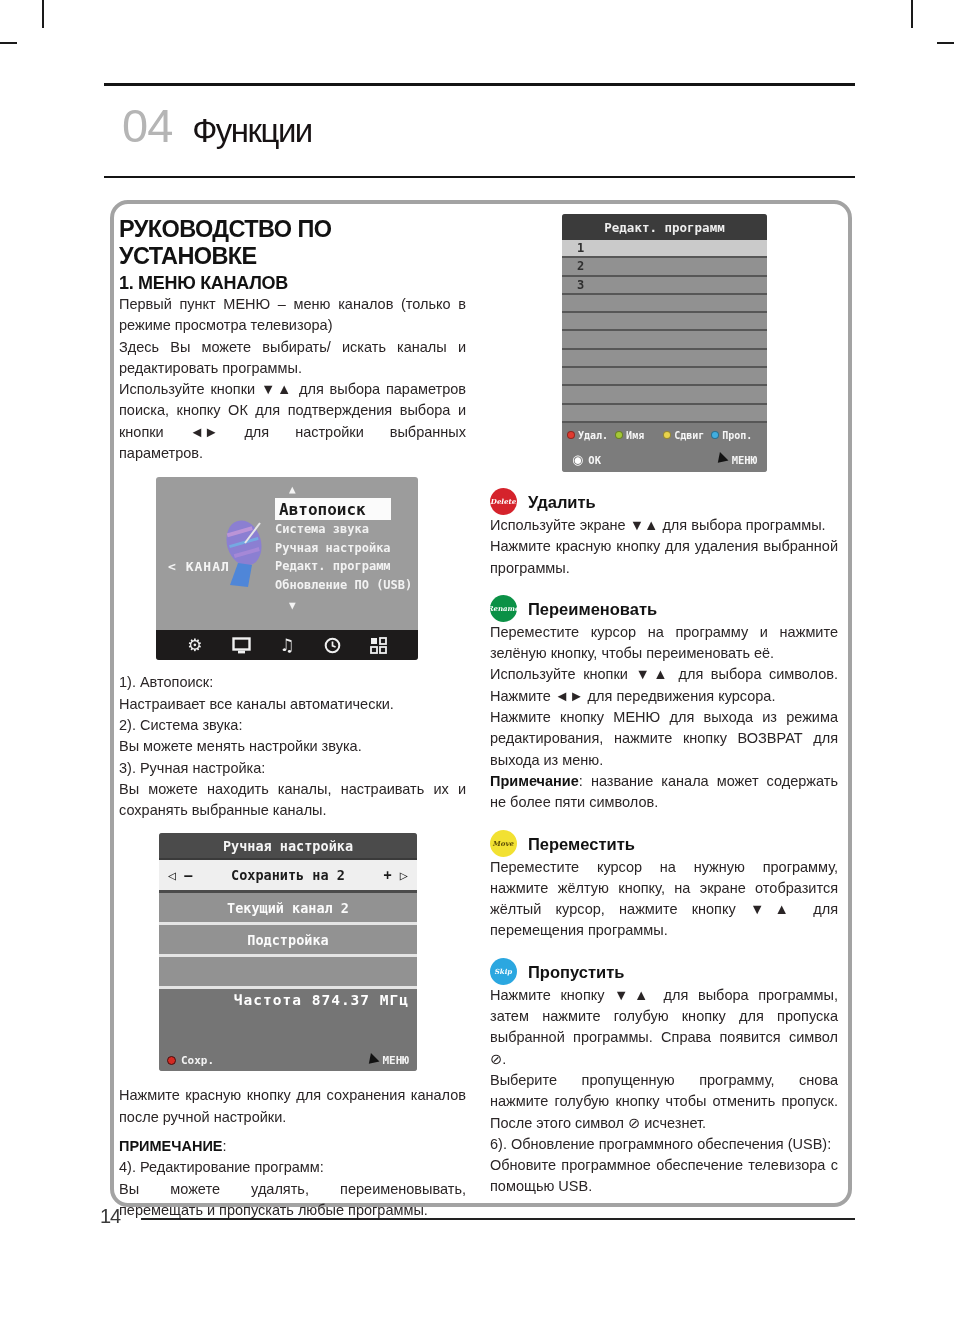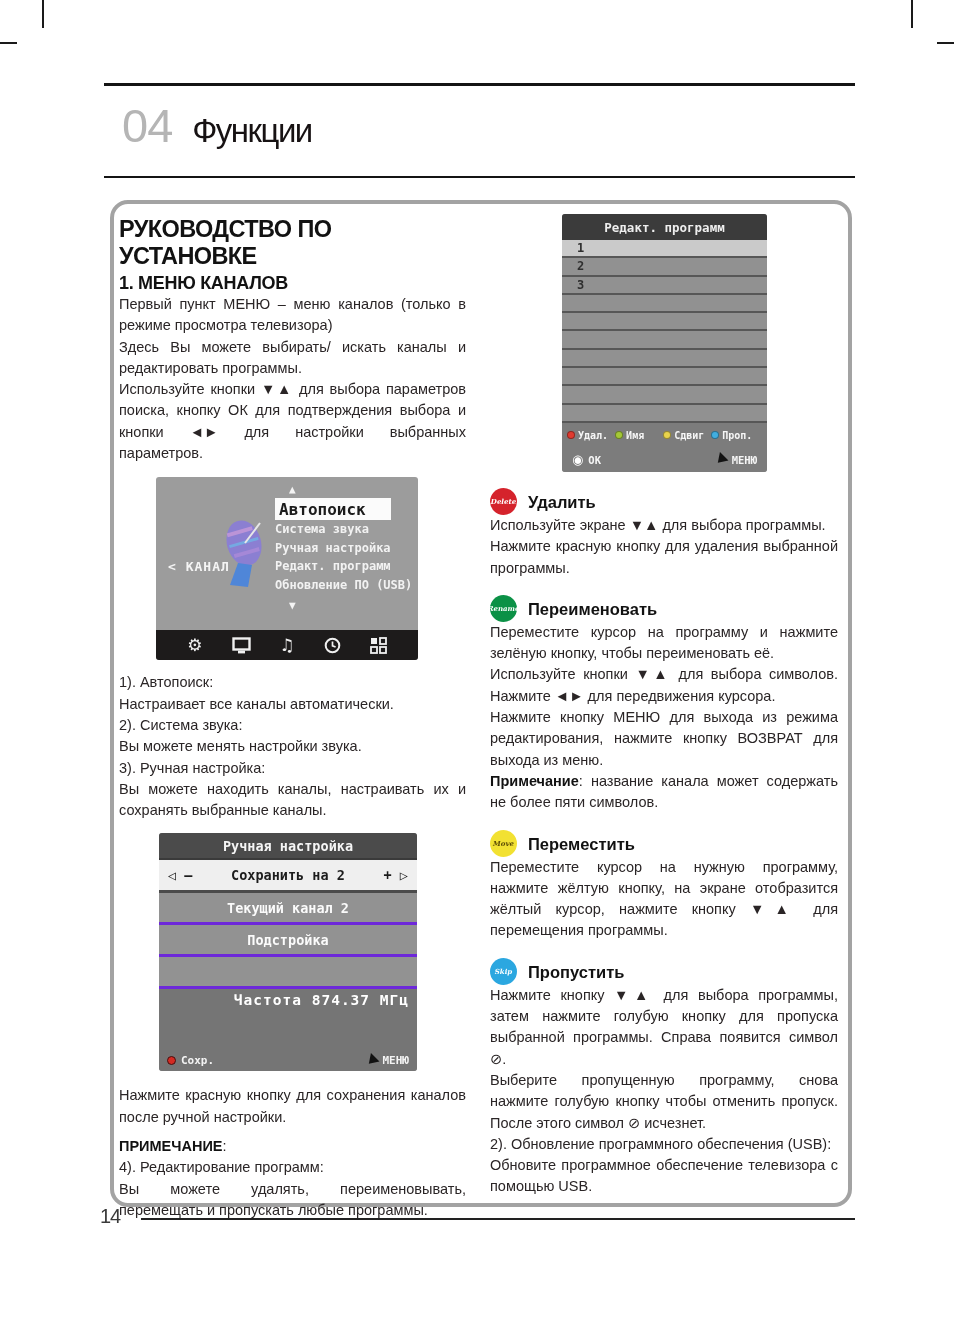--- a/index.html
+++ b/index.html
@@ -48,21 +48,21 @@
   .s1-bar .glyph { color:#f0f0f0; font-size:17px; line-height:1; font-family:"DejaVu Sans", sans-serif; }
 
   
   .shot2 { width:258px; height:238px; margin:12px 0 14px 40px; border-radius:3px; overflow:hidden;
     display:flex; flex-direction:column; font-family:"DejaVu Sans Mono", monospace; background:#929292; }
   .s2-head { height:27px; background:#4b4b4b; color:#f5f5f5; font-size:13.5px; font-weight:bold;
     display:flex; align-items:center; justify-content:center; border-bottom:2px solid #3a3a3a; }
   .s2-save { height:33px; background:#efefef; color:#1c1c1c; font-size:13.5px; font-weight:bold;
     display:flex; align-items:center; justify-content:space-between; padding:0 9px; border-bottom:3px solid #4b4b4b; }
   .s2-row { height:32px; background:#929292; color:#fbfbfb; font-size:13.5px; font-weight:bold;
-    display:flex; align-items:center; justify-content:center; border-bottom:3px solid #6d28d9; }
+    display:flex; align-items:center; justify-content:center; border-bottom:3px solid #e5e5e5; }
   .s2-foot { flex:1; background:#757575; display:flex; flex-direction:column; justify-content:space-between;
     padding:3px 8px 4px; }
   .s2-freq { color:#ffffff; font-size:14.5px; font-weight:bold; text-align:right; letter-spacing:1px; }
   .s2-keys { display:flex; justify-content:space-between; align-items:center; color:#f4f4f4; font-size:11px; font-weight:bold; }
   .keypair { display:flex; align-items:center; gap:5px; }
   .dot-red { width:9px; height:9px; border-radius:50%; background:#d register;"
     }
   .dot-red { width:9px; height:9px; border-radius:50%; background:#d42a22; border:1px solid #431010; }
   .menu-arrow { width:0; height:0; border-left:6px solid transparent; border-right:6px solid transparent;
     border-top:9px solid #121212; transform:rotate(45deg); display:inline-block; }
@@ -283,20 +283,20 @@
         <span class="sec-title">Переместить</span>
       </div>
       <div class="p">Переместите курсор на нужную программу, нажмите жёлтую кнопку, на экране отобразится жёлтый курсор, нажмите кнопку ▼▲ для перемещения программы.</div>
 
       <div class="sec-head">
         <span class="badge skip">Skip</span>
         <span class="sec-title">Пропустить</span>
       </div>
       <div class="p">Нажмите кнопку ▼▲ для выбора программы, затем нажмите голубую кнопку для пропуска выбранной программы. Справа появится символ ⊘.</div>
       <div class="p">Выберите пропущенную программу, снова нажмите голубую кнопку чтобы отменить пропуск. После этого символ ⊘ исчезнет.</div>
-      <div class="p">2). Обновление программного обеспечения (USB):</div>
+      <div class="p">6). Обновление программного обеспечения (USB):</div>
       <div class="p">Обновите программное обеспечение телевизора с помощью USB.</div>
     </div>
   </div>
 
   <div class="pageno">14</div>
   <div class="rule-bot"></div>
 </div>
 
 </body></html>

